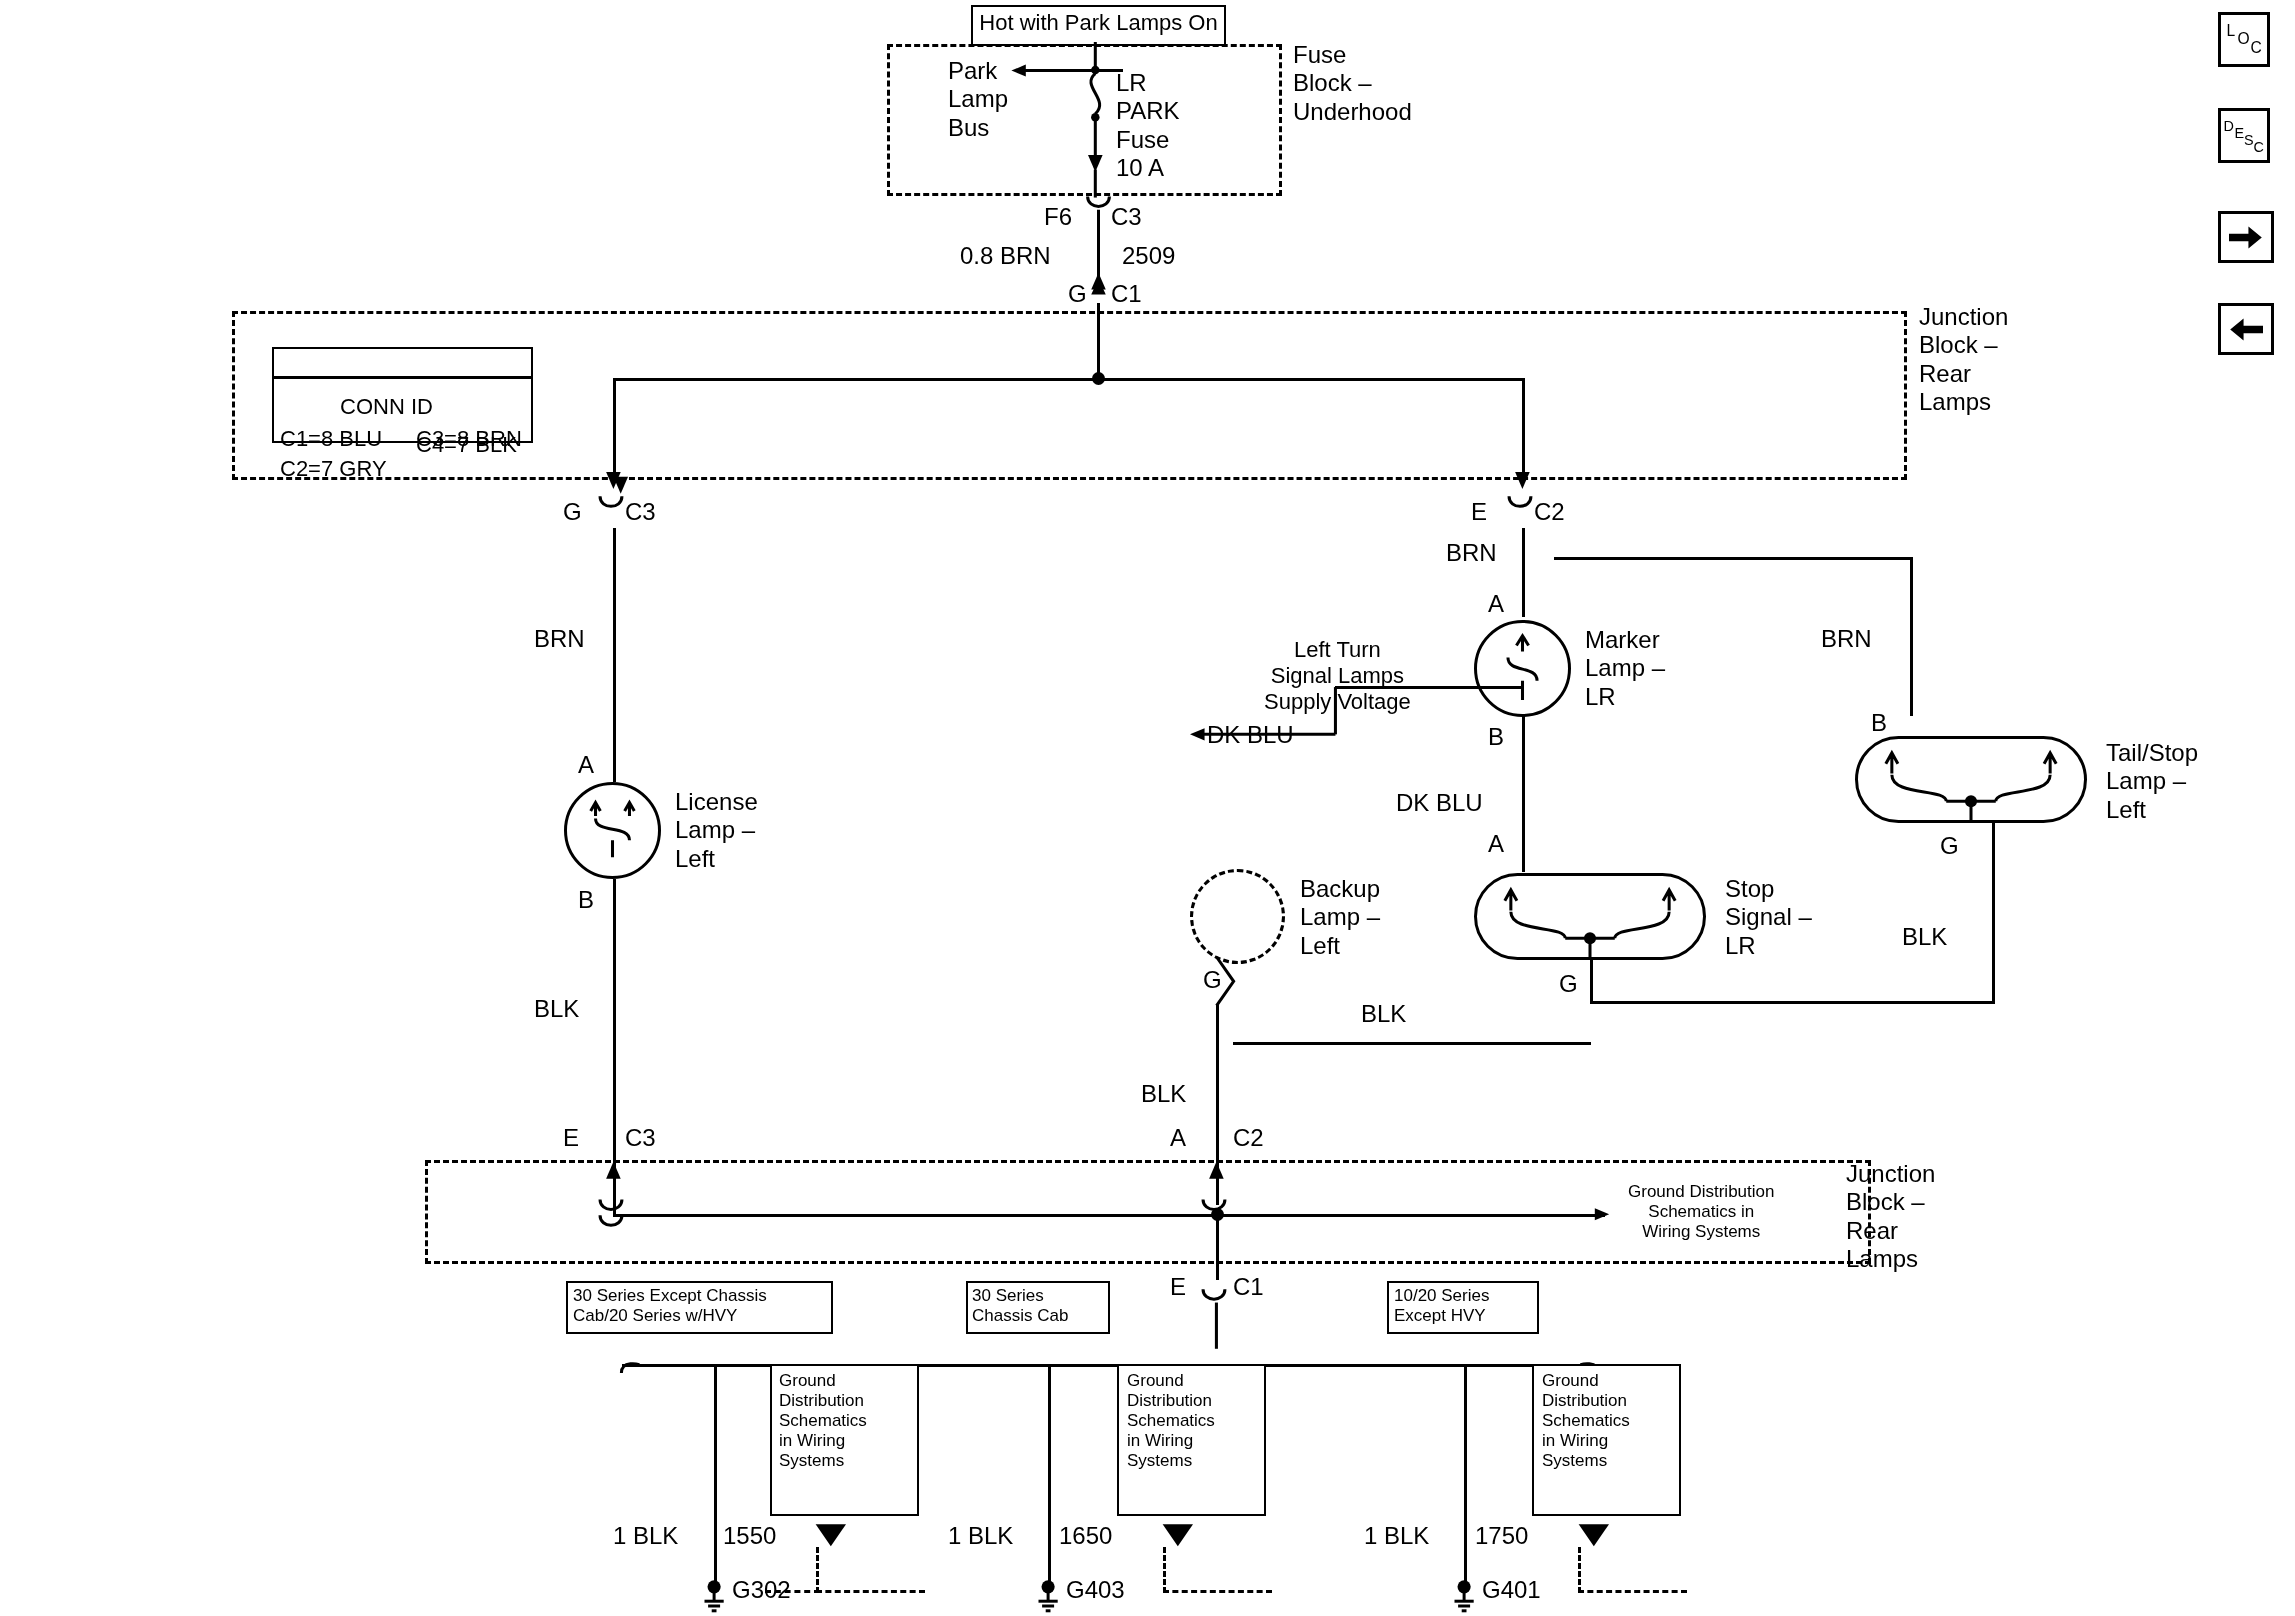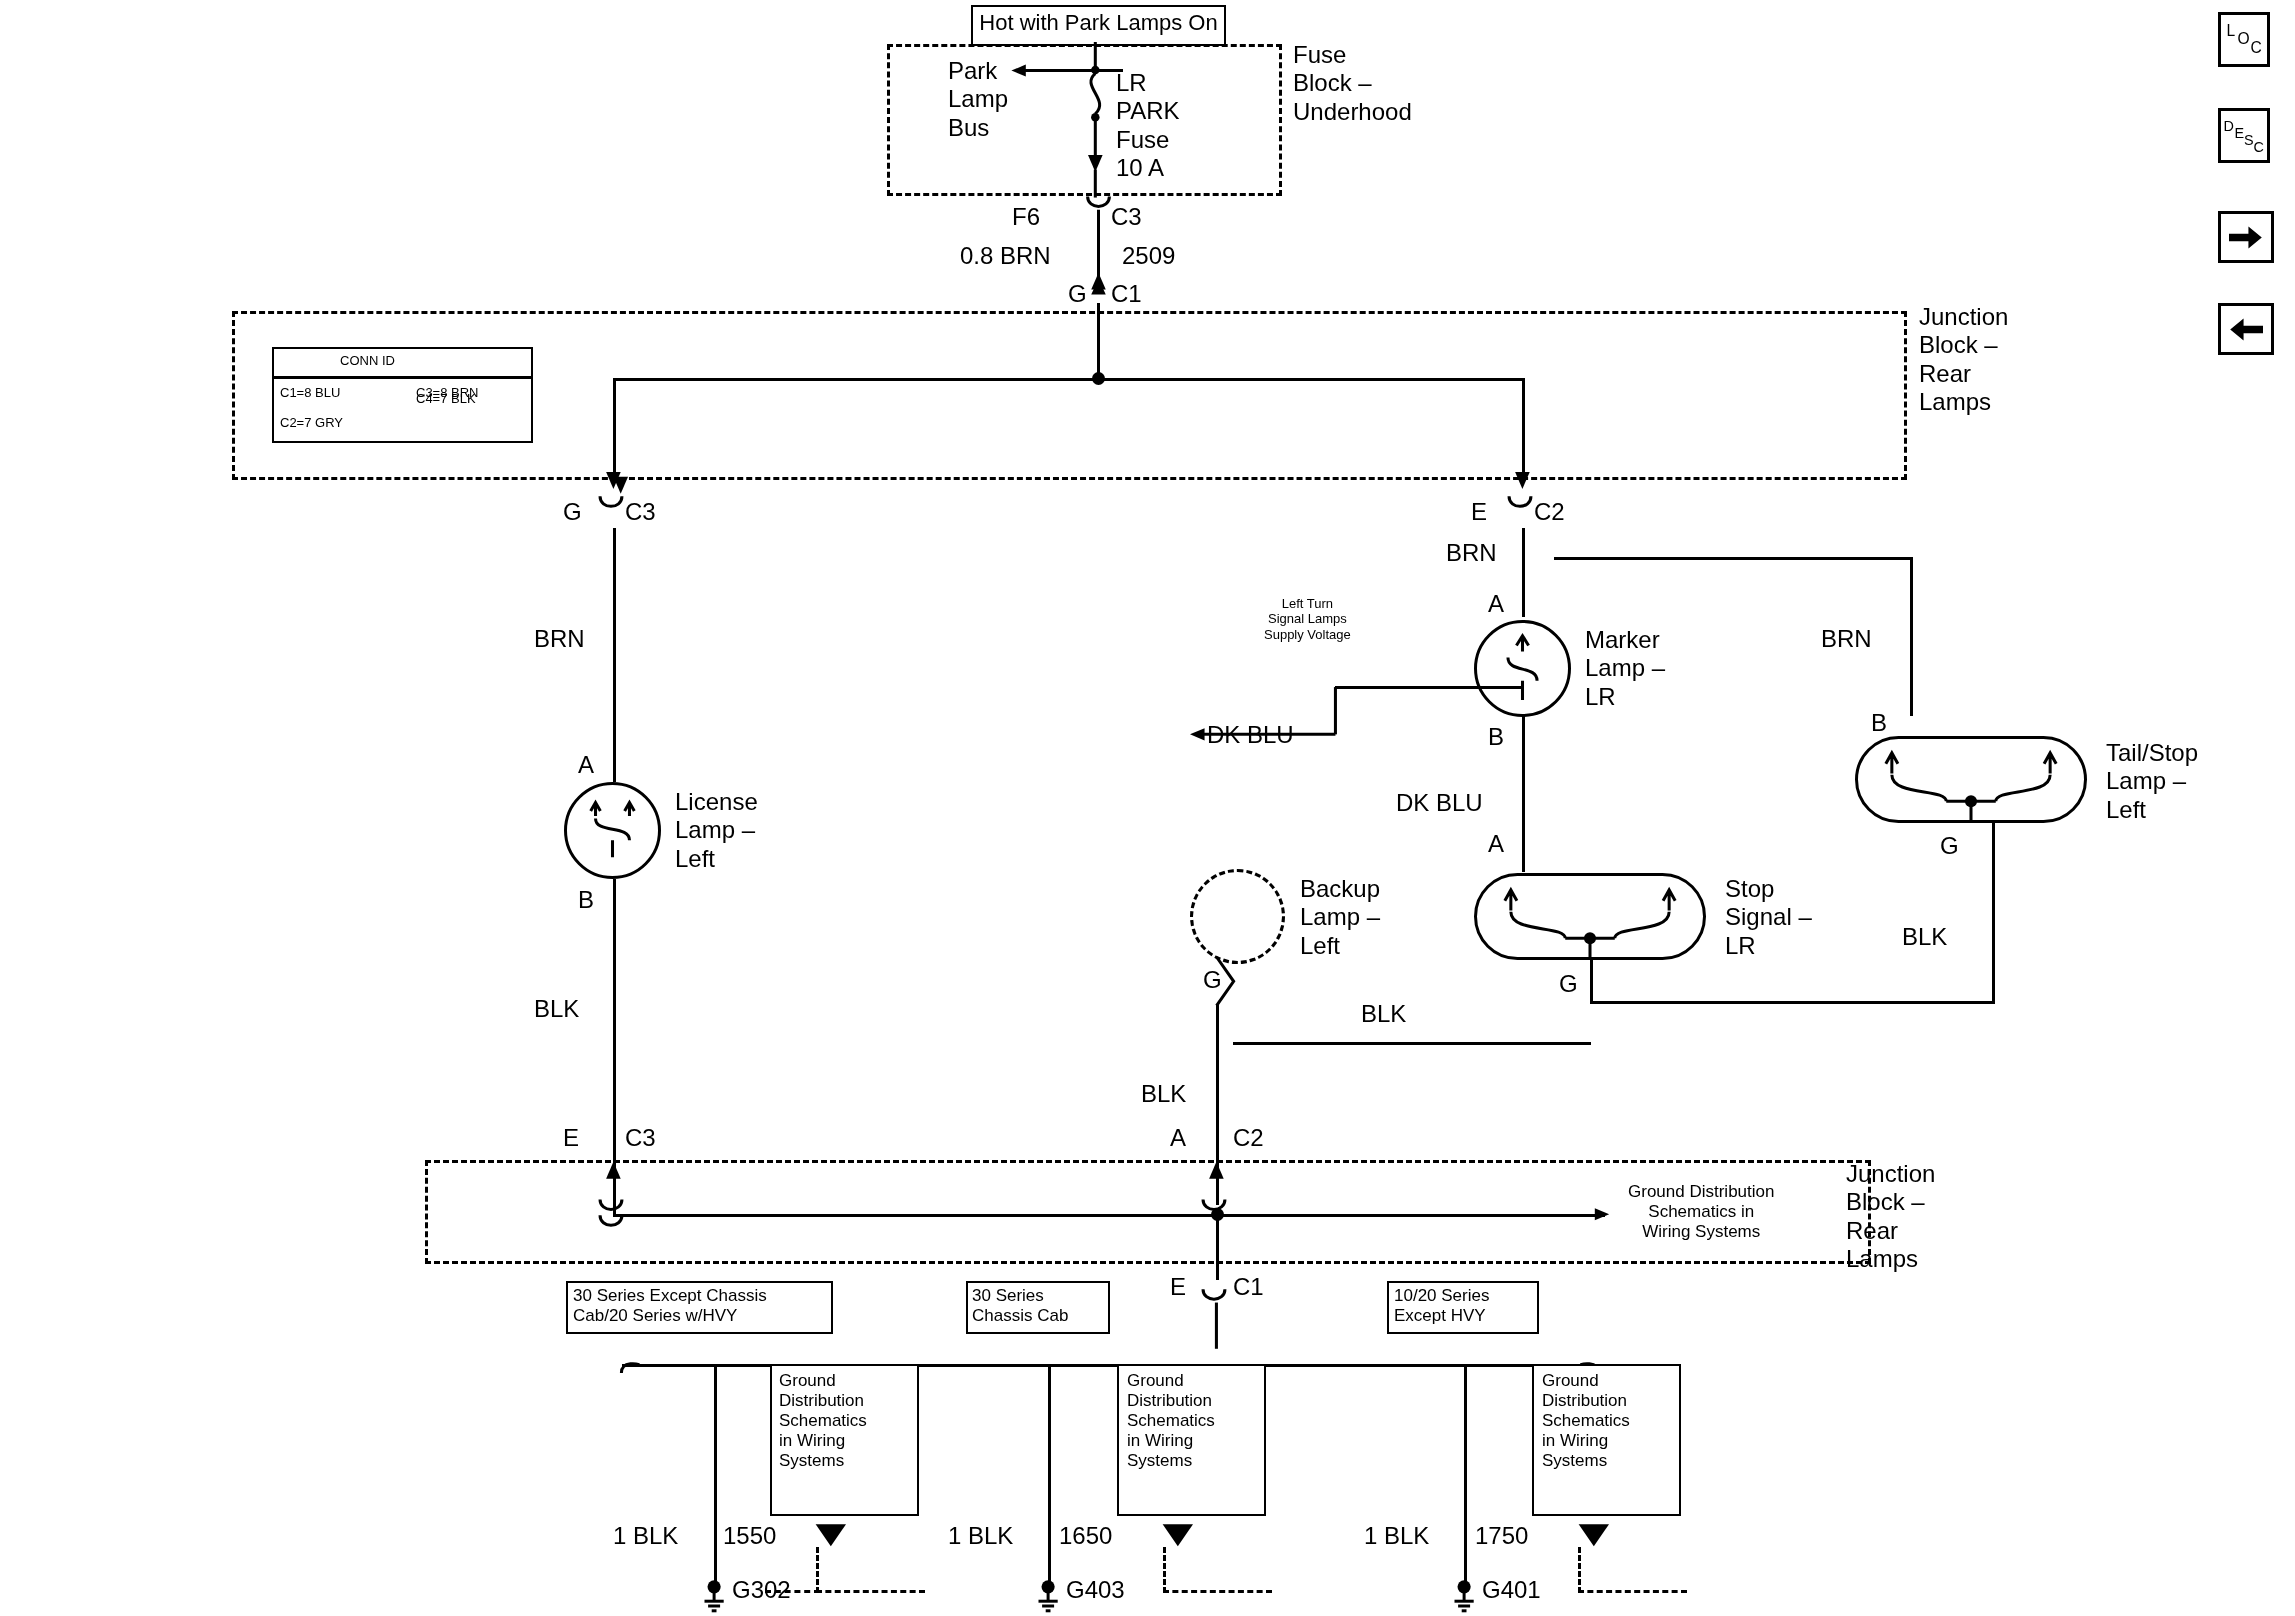--- a/index.html
+++ b/index.html
@@ -1,19 +1,19 @@
 <!DOCTYPE html>
 <html style="font-size:9.7px"><head>
 <meta charset="utf-8">
 <style>
   html,body{margin:0;padding:0;background:#ffffff;}
   body{font-family:"Liberation Sans",sans-serif;color:#000;}
   #page{position:relative;width:2295px;height:1617px;overflow:hidden;background:#fff;}
   .t{position:absolute;white-space:pre;line-height:1.18;font-size:24px;}
-  .t.sm{font-size:13px;}
+  .t.sm{font-size:22px;margin-top:41px;}
   .t.xs{font-size:17px;}
   .ln{position:absolute;background:#000;}
   .h{height:3px;}
   .v{width:3px;}
   .box{position:absolute;border:2.4px solid #000;background:#fff;box-sizing:border-box;}
   .dash{position:absolute;border:3px dashed #000;box-sizing:border-box;background:transparent;}
   .lbl-box{position:absolute;border:2.4px solid #000;background:#fff;box-sizing:border-box;padding:3.6px 6px;font-size:20.6px;line-height:1.15;}
   .circle{position:absolute;border:3.6px solid #000;border-radius:50%;box-sizing:border-box;background:#fff;}
   .dcircle{position:absolute;border:3.6px dashed #000;border-radius:50%;box-sizing:border-box;background:#fff;}
   .cap{position:absolute;border:3.6px solid #000;border-radius:73px;box-sizing:border-box;background:#fff;}
@@ -76,21 +76,21 @@
     <circle cx="35" cy="124" r="7" fill="#000"></circle>
     <line x1="35" y1="130" x2="35" y2="188" stroke="#000" stroke-width="5"></line>
     <path d="M23,186 L47,186 L35,214 Z" fill="#000"></path>
     <line x1="35" y1="210" x2="35" y2="256" stroke="#000" stroke-width="5"></line>
   </svg>
   <div class="t" style="left:1116px;top:69px;">LR
 PARK
 Fuse
 10 A</div>
 
-  <div class="t" style="left:1012px;top:203px;">F6</div>
+  <div class="t" style="left:1044px;top:203px;">F6</div>
   <div class="t" style="left:1111px;top:203px;">C3</div>
   <div class="t" style="left:960px;top:242px;">0.8 BRN</div>
   <div class="t" style="left:1122px;top:242px;">2509</div>
   <div class="t" style="left:1068px;top:280px;">G</div>
   <div class="t" style="left:1111px;top:280px;">C1</div>
 
   <svg style="left:1074px;top:194px;" width="49" height="121" viewBox="0 0 80 200">
     <path d="M22,4 C22,26 58,26 58,4" stroke="#000" stroke-width="5" fill="none"></path>
     <line x1="40" y1="26" x2="40" y2="150" stroke="#000" stroke-width="5"></line>
     <path d="M28,150 L52,150 L40,178 Z" fill="#000" transform="translate(0,-8) rotate(180 40 158)"></path>

